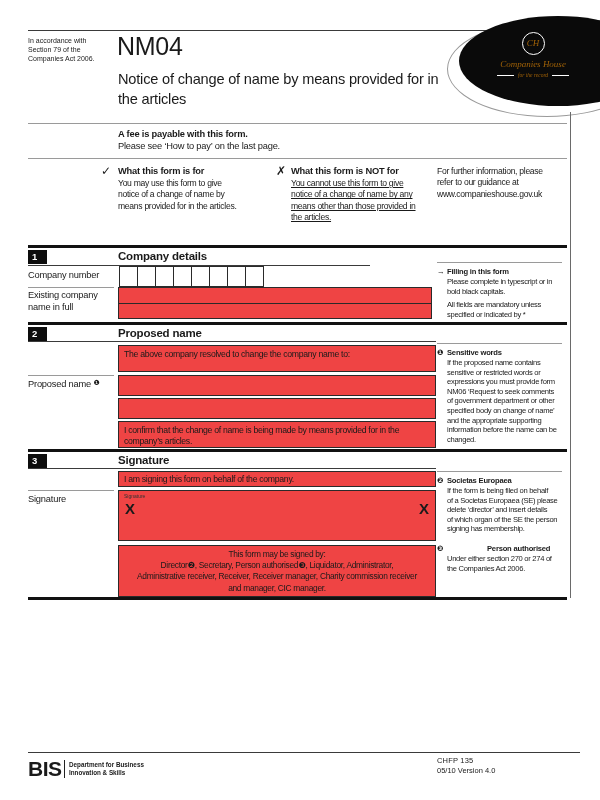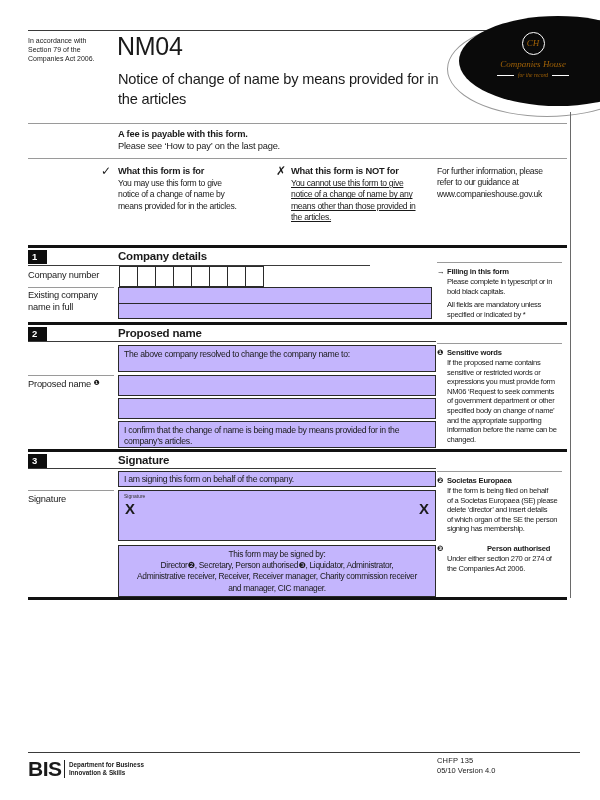--- a/index.html
+++ b/index.html
@@ -12,21 +12,21 @@
   .rule-dark{background:#3a3a3a;height:1px;}
   .thick{background:#111;height:3px;}
   .vrule{background:#6a6a6a;width:1px;}
   .numbadge{width:19px;height:14px;background:#0d0d0d;color:#fff;font-size:9.5px;
             font-weight:bold;line-height:14px;padding-left:4px;box-sizing:border-box;}
   .sechead{font-size:11.5px;font-weight:bold;letter-spacing:-0.2px;}
   .label{font-size:9.3px;letter-spacing:-0.2px;line-height:11.5px;}
   .boxtext{font-size:8.7px;letter-spacing:-0.3px;line-height:11px;}
   .notehead{font-size:7.6px;font-weight:bold;letter-spacing:-0.2px;line-height:9.6px;}
   .notebody{font-size:7.6px;letter-spacing:-0.3px;line-height:9.6px;}
-  .fieldbox{border:1px solid #2a2a2a;background:#c4b5fd;box-sizing:border-box;}
+  .fieldbox{border:1px solid #2a2a2a;background:#ef4444;box-sizing:border-box;}
   .cell{width:19px;height:21px;border:1px solid #2a2a2a;box-sizing:border-box;margin-left:-1px;background:#fff;}
   .xmark{font-size:15px;font-weight:bold;}
   .serif{font-family:"Liberation Serif","DejaVu Serif",serif;}
 </style>
 </head>
 <body>
 
 <div id="page">
 
   <div class="abs rule-dark" style="left:28px;top:30px;width:552px;"></div>

